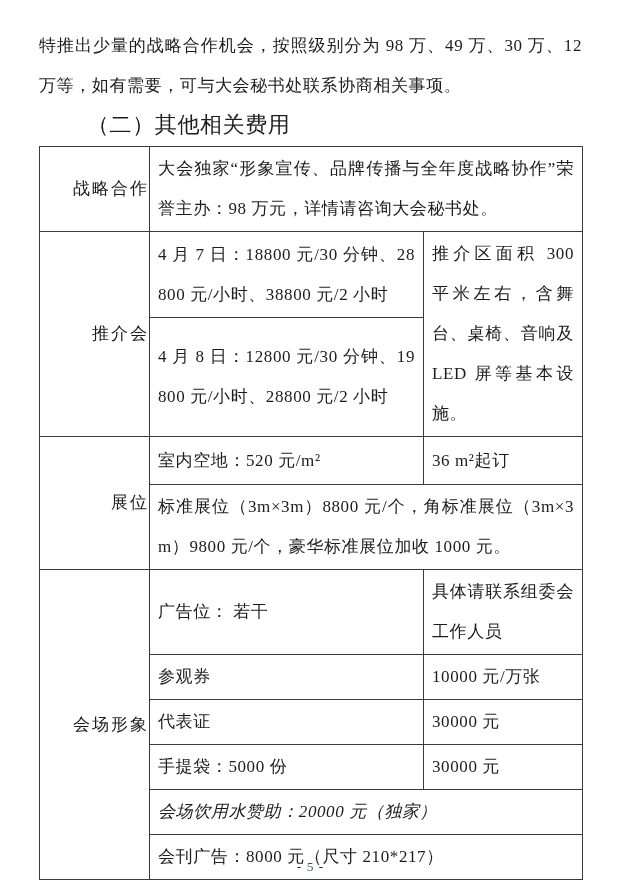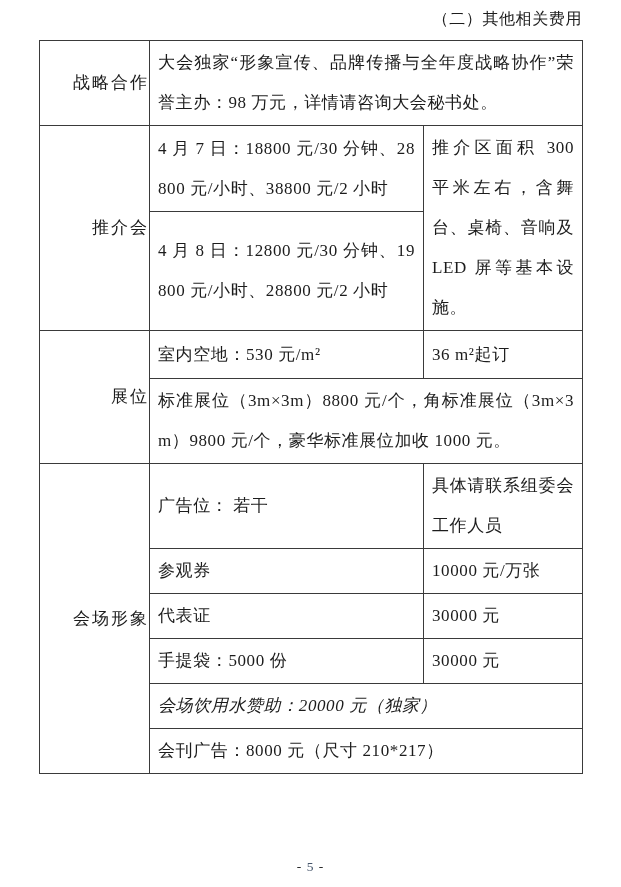--- a/index.html
+++ b/index.html
@@ -12,21 +12,21 @@
     overflow:hidden;
   }
   .content{margin:0 39px;width:543px;}
   .intro{
     margin:0;padding-top:26px;
     font-size:17px;line-height:40px;letter-spacing:0.6px;
     text-align:justify;text-justify:inter-ideograph;
   }
   .heading{
     margin:0;padding-left:48px;
-    font-size:16px;line-height:38px;letter-spacing:0.6px;text-align:right;
+    font-size:22px;line-height:38px;letter-spacing:0.6px;
   }
   table.fee-table{
     border-collapse:collapse;table-layout:fixed;
     width:543px;margin-top:2px;
   }
   col.c1{width:110px;}
   col.c2{width:274px;}
   col.c3{width:159px;}
   td{
     border:1px solid #3a3a3a;
@@ -57,20 +57,21 @@
     font-size:13.5px;letter-spacing:1px;color:#1c1c1c;
   }
   .pagenum .num{color:#44546A;}
 </style>
 </head>
 <body>
 
 <div class="page">
   <div class="content">
 
+    <p class="intro">特推出少量的战略合作机会，按照级别分为 98 万、49 万、30 万、12 万等，如有需要，可与大会秘书处联系协商相关事项。</p>
 
     <p class="heading">（二）其他相关费用</p>
 
     <table class="fee-table">
       <colgroup>
           <col class="c1">
           <col class="c2">
           <col class="c3">
         </colgroup>
       <tbody>
@@ -83,21 +84,21 @@
           <td class="hd" rowspan="2">推介会</td>
           <td>4 月 7 日：18800 元/30 分钟、28800 元/小时、38800 元/2 小时</td>
           <td rowspan="2">推介区面积 300 平米左右，含舞台、桌椅、音响及 LED 屏等基本设施。</td>
         </tr>
         <tr class="r2b">
           <td>4 月 8 日：12800 元/30 分钟、19800 元/小时、28800 元/2 小时</td>
         </tr>
 
         <tr class="r3a">
           <td class="hd" rowspan="2">展位</td>
-          <td>室内空地：530 元/m²</td>
+          <td>室内空地：520 元/m²</td>
           <td>36 m²起订</td>
         </tr>
         <tr class="r3b">
           <td colspan="2">标准展位（3m×3m）8800 元/个，角标准展位（3m×3m）9800 元/个，豪华标准展位加收 1000 元。</td>
         </tr>
 
         <tr class="r4a">
           <td class="hd" rowspan="6">会场形象</td>
           <td>广告位： 若干</td>
           <td>具体请联系组委会工作人员</td>

